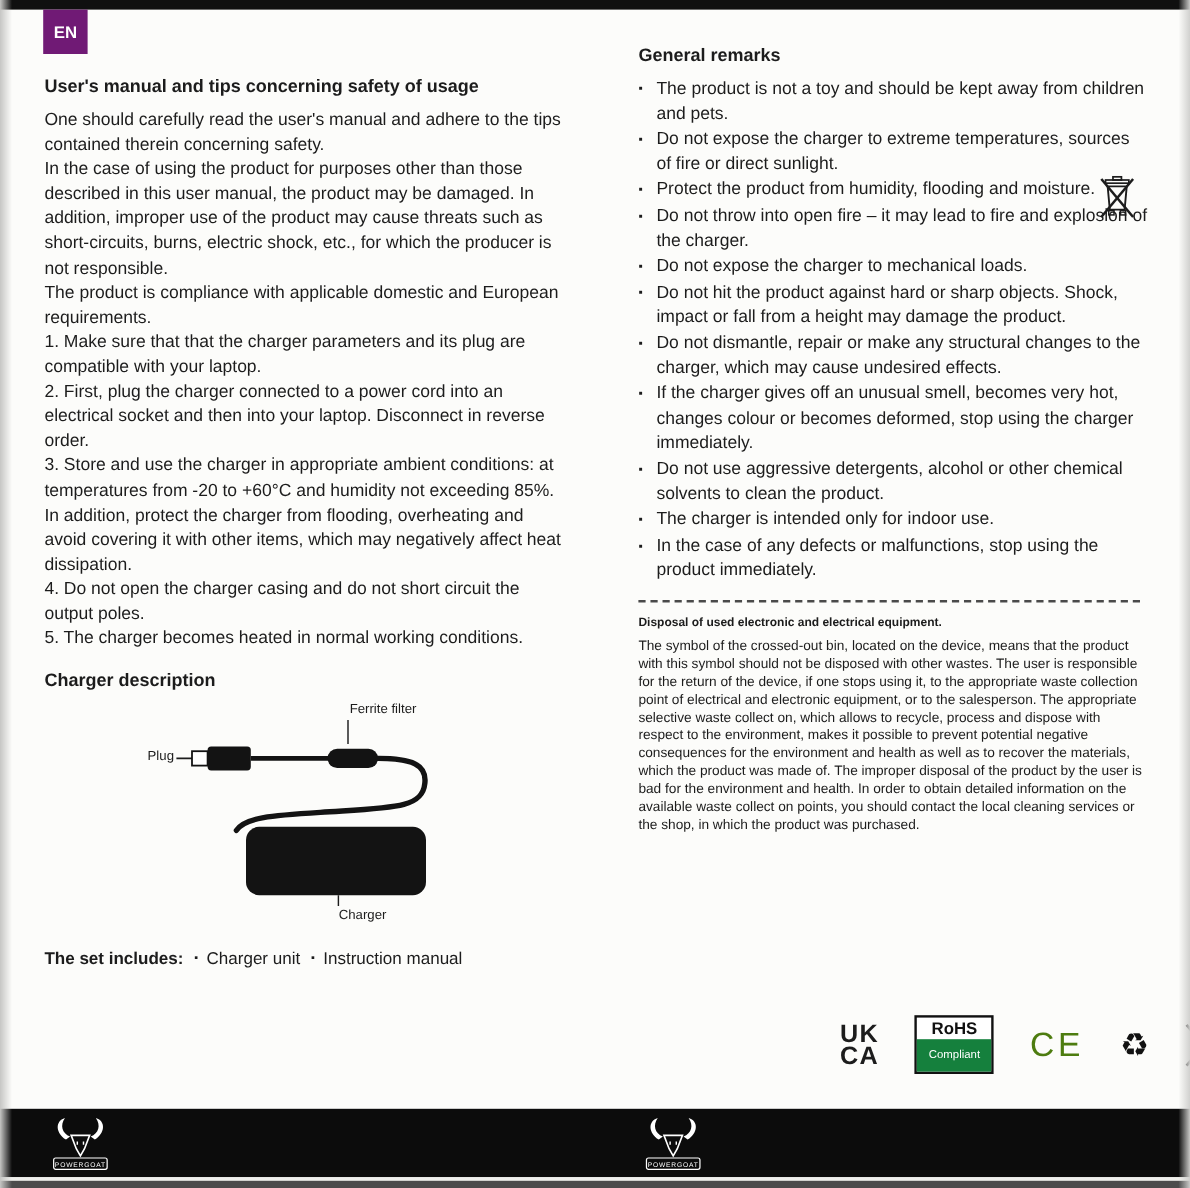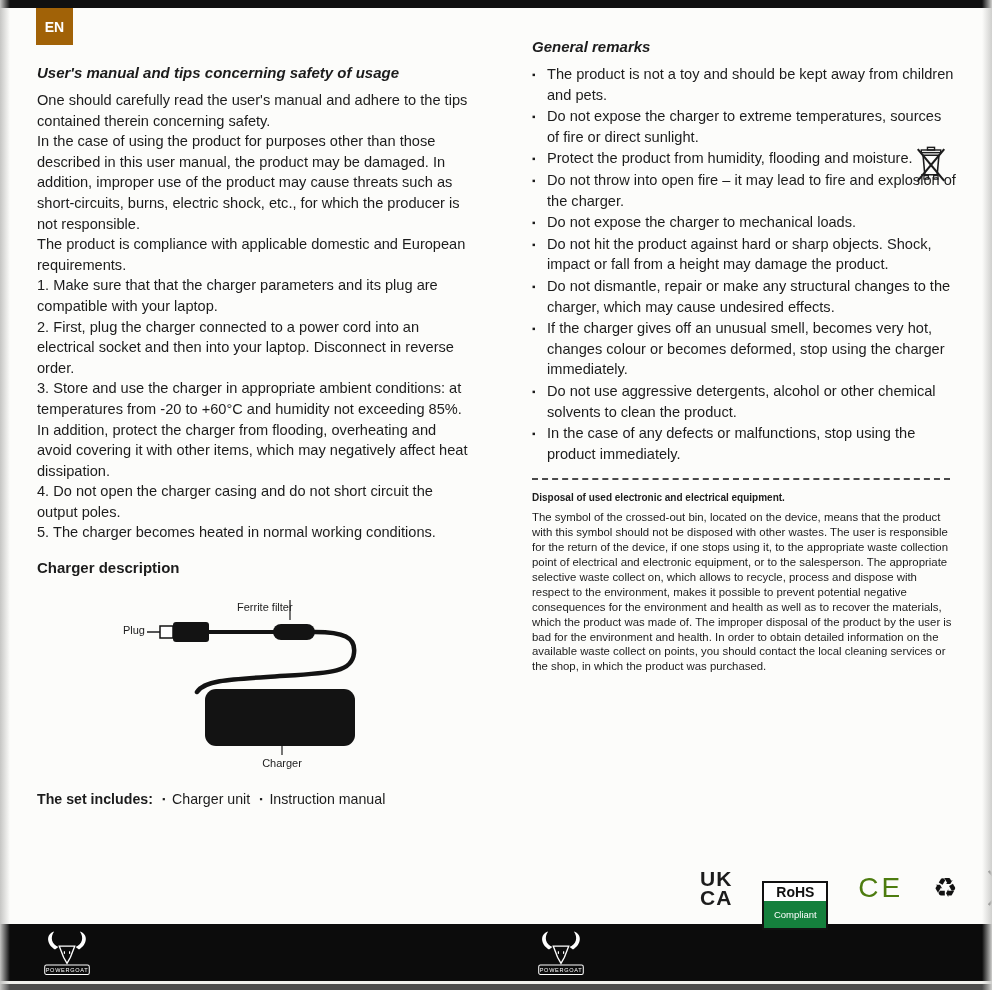--- a/index.html
+++ b/index.html
@@ -6,52 +6,52 @@
   body{
     width:992px;height:990px;position:relative;overflow:hidden;
     background:#fcfcfa;color:#1c1c1c;
     font-family:"Liberation Sans", sans-serif;
   }
   .edge-left{position:absolute;left:0;top:0;width:10px;height:100%;
     background:linear-gradient(90deg,#c6c6c4,rgba(198,198,196,0));z-index:5;}
   .edge-right{position:absolute;right:0;top:0;width:10px;height:100%;
     background:linear-gradient(270deg,#cfcfcd,rgba(207,207,205,0));z-index:5;}
   .topbar{position:absolute;top:0;left:0;width:100%;height:8px;background:#101010;}
-  .lang-badge{position:absolute;top:8px;left:36px;width:37px;height:37px;background:#a16207;
+  .lang-badge{position:absolute;top:8px;left:36px;width:37px;height:37px;background:#701a75;
     color:#fff;font-weight:bold;font-size:14px;display:flex;align-items:center;justify-content:center;}
 
   .col-left{position:absolute;left:37px;top:60px;width:437px;}
   .col-right{position:absolute;left:532px;top:34px;width:424px;}
 
   .section-h{font-size:15px;font-weight:bold;margin:16px 0 9px;}
-  .section-h.first{margin-top:4px;font-style:italic;}
+  .section-h.first{margin-top:4px;}
   .body-p{font-size:14.6px;line-height:20.6px;margin:0;white-space:pre-line;}
   .num-item{font-size:14.6px;line-height:20.6px;margin:0;}
 
   ul.remarks{list-style:none;margin:0;padding:0;}
   ul.remarks li{position:relative;padding-left:15px;font-size:14.6px;line-height:20.6px;margin-bottom:1px;}
   ul.remarks li::before{content:"▪";position:absolute;left:0;top:1px;font-size:10px;}
 
   .dashes{border:none;border-top:2px dashed #4a4a4a;margin:14px 6px 12px 0;}
   .disposal-h{font-size:10px;font-weight:bold;margin:0 0 7px;}
   .disposal-b{font-size:11.4px;line-height:14.9px;margin:0;}
 
   .diagram{position:relative;width:420px;height:192px;margin-top:6px;}
   .diagram .lbl{position:absolute;font-size:11px;color:#1c1c1c;}
-  .lbl-ferrite{left:200px;top:16px;width:110px;text-align:left;}
+  .lbl-ferrite{left:200px;top:0;width:110px;text-align:right;}
   .lbl-plug{left:58px;top:39px;width:50px;text-align:right;}
-  .lbl-charger{left:205px;top:172px;width:80px;text-align:center;}
+  .lbl-charger{left:205px;top:172px;width:80px;text-align:right;}
 
   .set-line{margin-top:14px;font-size:14.2px;}
   .set-label{font-weight:bold;}
   .set-item::before{content:"▪";font-size:9px;margin:0 7px 0 9px;vertical-align:2px;}
 
   .marks-row{position:absolute;left:700px;top:846px;display:flex;align-items:center;gap:30px;z-index:3;}
   .ukca{font-weight:bold;font-size:21px;line-height:19px;letter-spacing:1px;}
-  .rohs{border:2px solid #111;width:62px;text-align:center;background:#fff;margin-top:35px;}
+  .rohs{border:2px solid #111;width:62px;text-align:center;background:#fff;}
   .rohs-top{font-weight:bold;font-size:14px;padding:1px 0;color:#111;}
   .rohs-bottom{background:#15803d;color:#fff;font-size:9.5px;padding:8px 0;}
   .ce{font-size:28px;letter-spacing:3px;color:#4d7c0f;}
   .recycle{font-size:27px;color:#111;}
 
   .bin-top{position:absolute;left:916px;top:146px;z-index:3;}
 
   .footer-bar{position:absolute;left:0;top:924px;width:100%;height:57px;background:#0c0c0c;}
   .footer-strip-light{position:absolute;left:0;top:981px;width:100%;height:3px;background:#efefec;}
   .footer-strip-dark{position:absolute;left:0;top:984px;width:100%;height:6px;background:#4c4c4c;}
@@ -110,20 +110,21 @@
   <ul class="remarks">
     <li>The product is not a toy and should be kept away from children and pets.</li>
     <li>Do not expose the charger to extreme temperatures, sources of fire or direct sunlight.</li>
     <li>Protect the product from humidity, flooding and moisture.</li>
     <li>Do not throw into open fire – it may lead to fire and explosion of the charger.</li>
     <li>Do not expose the charger to mechanical loads.</li>
     <li>Do not hit the product against hard or sharp objects. Shock, impact or fall from a height may damage the product.</li>
     <li>Do not dismantle, repair or make any structural changes to the charger, which may cause undesired effects.</li>
     <li>If the charger gives off an unusual smell, becomes very hot, changes colour or becomes deformed, stop using the charger immediately.</li>
     <li>Do not use aggressive detergents, alcohol or other chemical solvents to clean the product.</li>
+    <li>The charger is intended only for indoor use.</li>
     <li>In the case of any defects or malfunctions, stop using the product immediately.</li>
   </ul>
 
   <hr class="dashes">
 
   <div class="disposal-h">Disposal of used electronic and electrical equipment.</div>
   <p class="disposal-b">The symbol of the crossed-out bin, located on the device, means that the product with this symbol should not be disposed with other wastes. The user is responsible for the return of the device, if one stops using it, to the appropriate waste collection point of electrical and electronic equipment, or to the salesperson. The appropriate selective waste collect on, which allows to recycle, process and dispose with respect to the environment, makes it possible to prevent potential negative consequences for the environment and health as well as to recover the materials, which the product was made of. The improper disposal of the product by the user is bad for the environment and health. In order to obtain detailed information on the available waste collect on points, you should contact the local cleaning services or the shop, in which the product was purchased.</p>
 </div>
 
 <svg class="bin-top" width="30" height="38" viewBox="0 0 34 42">

